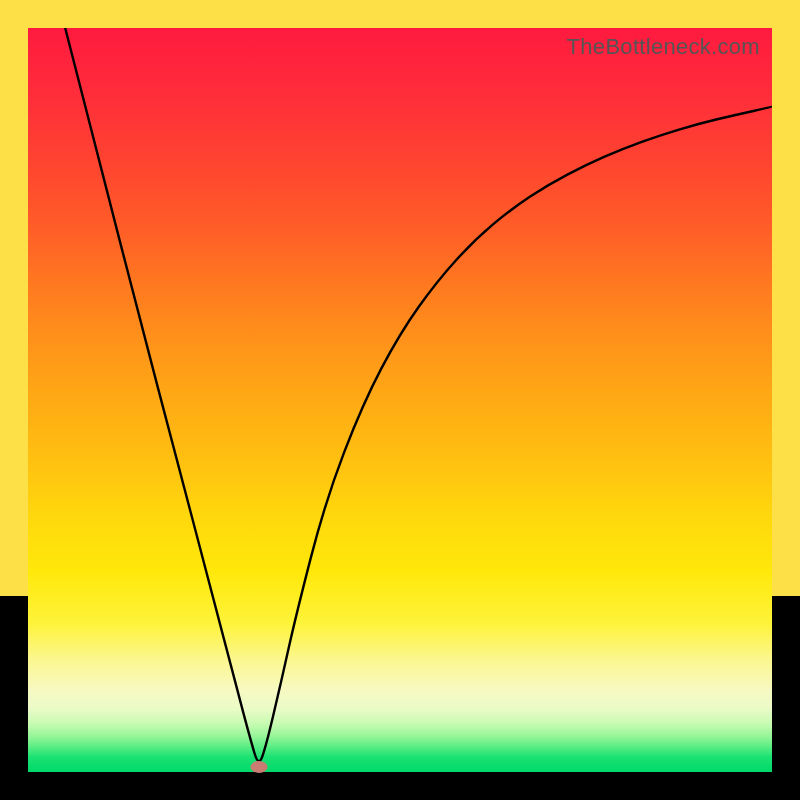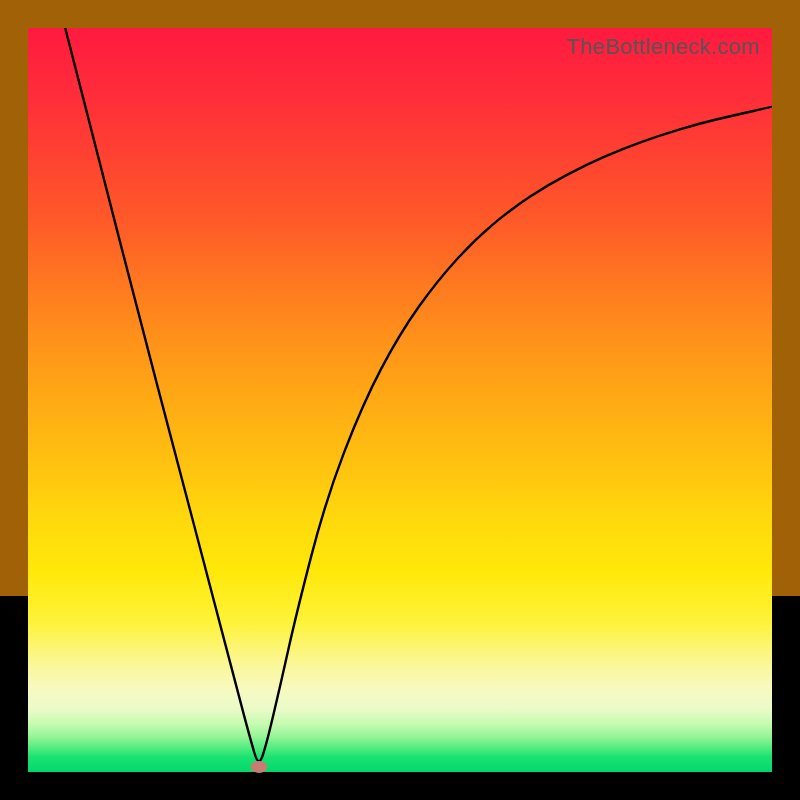--- a/index.html
+++ b/index.html
@@ -8,21 +8,21 @@
     width: 800px;
     height: 800px;
     background: #000;
     overflow: hidden;
     font-family: Arial, Helvetica, sans-serif;
   }
   .frame {
     position: relative;
     width: 800px;
     height: 596px;
-    background: #a16207;
+    background: #fde047;
   }
   .plot {
     position: absolute;
     left: 28px;
     top: 28px;
     width: 744px;
     height: 744px;
     background: linear-gradient(
       to bottom,
       #ff1a3f 0%,

